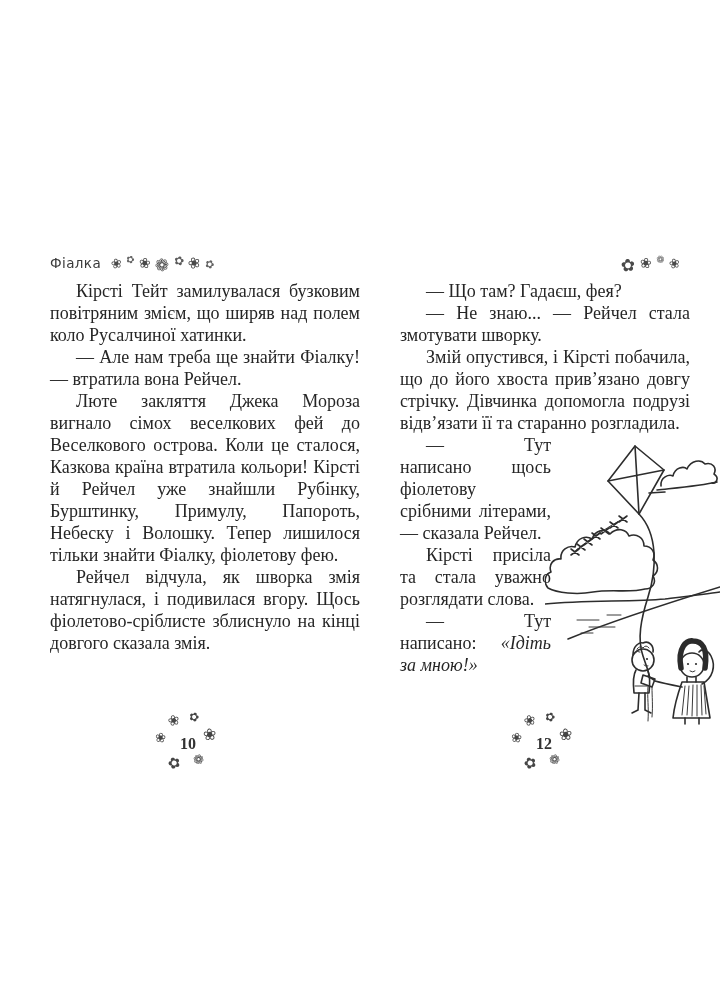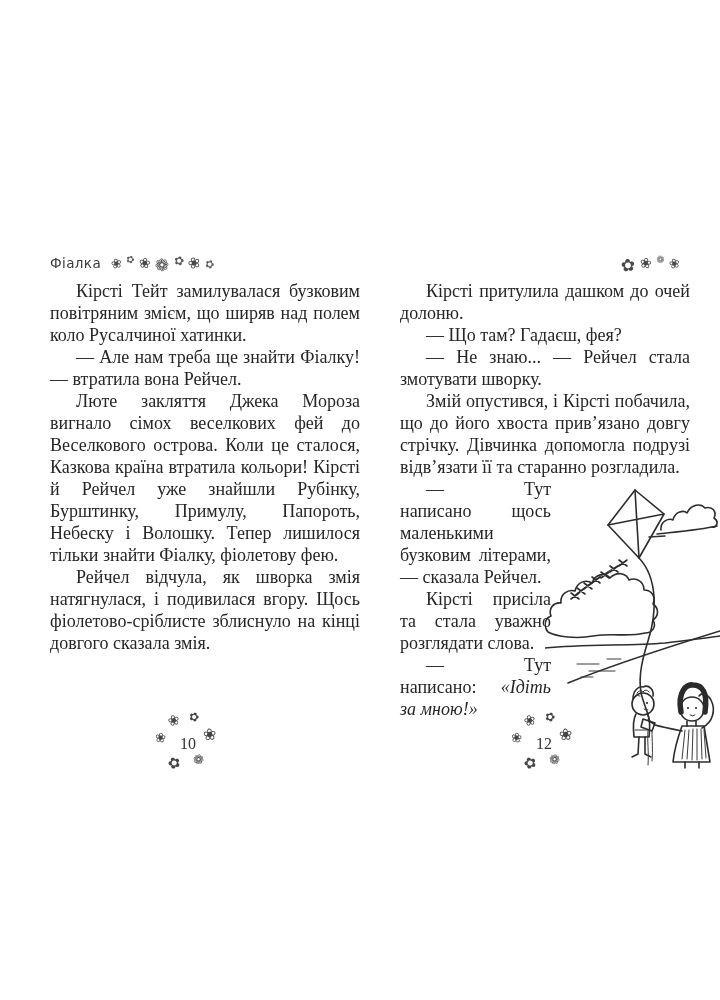--- a/index.html
+++ b/index.html
@@ -29,21 +29,21 @@
   .quote{font-style:italic;}
 
   .illu-float{float:right;width:130px;height:292px;margin-left:9px;}
   .illu-float svg{display:block;width:175px;height:292px;margin-left:-15px;}
 
   .medallion{position:absolute;width:64px;height:64px;}
   .medallion-left{left:156px;top:712px;}
   .medallion-right{left:512px;top:712px;}
   .medallion .num{position:absolute;left:0;top:0;width:100%;height:100%;display:flex;
                   align-items:center;justify-content:center;font-family:"Liberation Serif",serif;
-                  font-size:16px;color:#333;}
+                  font-size:16px;color:#333;font-weight:bold;}
   .medallion .fl{position:absolute;line-height:1;color:#454545;}
   .fl0{left:12px;top:2px;font-size:14px;transform:rotate(-15deg);}
   .fl1{left:33px;top:-1px;font-size:12px;transform:rotate(20deg);}
   .fl2{left:47px;top:15px;font-size:16px;transform:rotate(-5deg);}
   .fl3{left:37px;top:41px;font-size:13px;transform:rotate(12deg);}
   .fl4{left:12px;top:44px;font-size:15px;transform:rotate(-22deg);}
   .fl5{left:-1px;top:19px;font-size:13px;transform:rotate(8deg);}
 
   .ink{stroke:#2d2d2d;stroke-width:1.6;fill:none;stroke-linecap:round;stroke-linejoin:round;}
   .ink-thin{stroke:#3a3a3a;stroke-width:1;fill:none;stroke-linecap:round;}
@@ -79,21 +79,20 @@
   <section class="page page-right">
     <header class="page-header">
       <span class="ornaments">
         <span class="o-d">✿</span>
         <span class="o-c">❀</span>
         <span class="o-b">❁</span>
         <span class="o-a">❀</span>
       </span>
     </header>
     <div class="body-text">
-      <p>Кірсті притулила дашком до очей долоню.</p>
       <p>— Що там? Гадаєш, фея?</p>
       <p>— Не знаю... — Рейчел стала змотувати шворку.</p>
       <p>Змій опустився, і Кірсті побачила, що до його хвоста прив’язано довгу стрічку. Дівчинка допомогла подрузі відв’язати її та старанно розгладила.</p>
 
       <div class="illu-float">
         <svg viewBox="0 0 175 292" xmlns="http://www.w3.org/2000/svg">
 
           <path class="ink" d="M116,52 C115,43 124,40 128,42 C130,33 139,32 142,35 C146,26 156,25 160,30 C168,28 172,34 169,40 C175,44 171,50 167,49"></path>
           <path class="ink" d="M112,56 C130,54 155,52 172,48"></path>
           <path class="ink" d="M104,59 L120,58"></path>
@@ -135,21 +134,21 @@
           <path class="ink-thin" d="M140,252 L137,281 M144,252 L142,281 M148,251 L147,282 M152,251 L152,282 M156,251 L157,281 M159,252 L161,280"></path>
           <path class="ink" d="M140,284 L140,290 M154,284 L154,290"></path>
 
           <path class="ink" d="M137,253 C127,251 117,249 110,247"></path>
 
           <path class="ink" d="M98,241 L110,245 L107,253 L96,249 Z"></path>
           <path class="ink-thin" d="M103,253 C102,263 104,273 103,287 M107,253 C107,263 108,271 107,283"></path>
         </svg>
       </div>
 
-      <p>— Тут написано щось маленькими бузковим літерами, — сказала Рейчел.</p>
+      <p>— Тут написано щось фіолетову срібними літерами, — сказала Рейчел.</p>
       <p>Кірсті присіла та стала уважно розглядати слова.</p>
       <p><span>— Тут написано: </span><span class="quote">«Ідіть за мною!»</span></p>
     </div>
   </section>
 
   <div class="medallion medallion-left">
     <span class="fl fl0">❀</span>
     <span class="fl fl1">✿</span>
     <span class="fl fl2">❀</span>
     <span class="fl fl3">❁</span>

